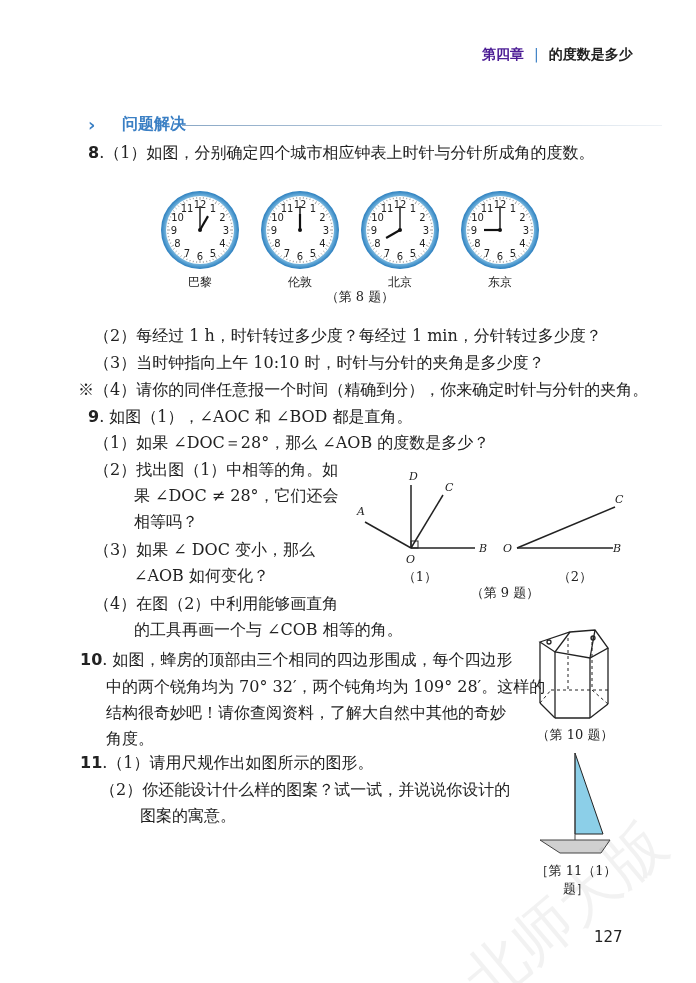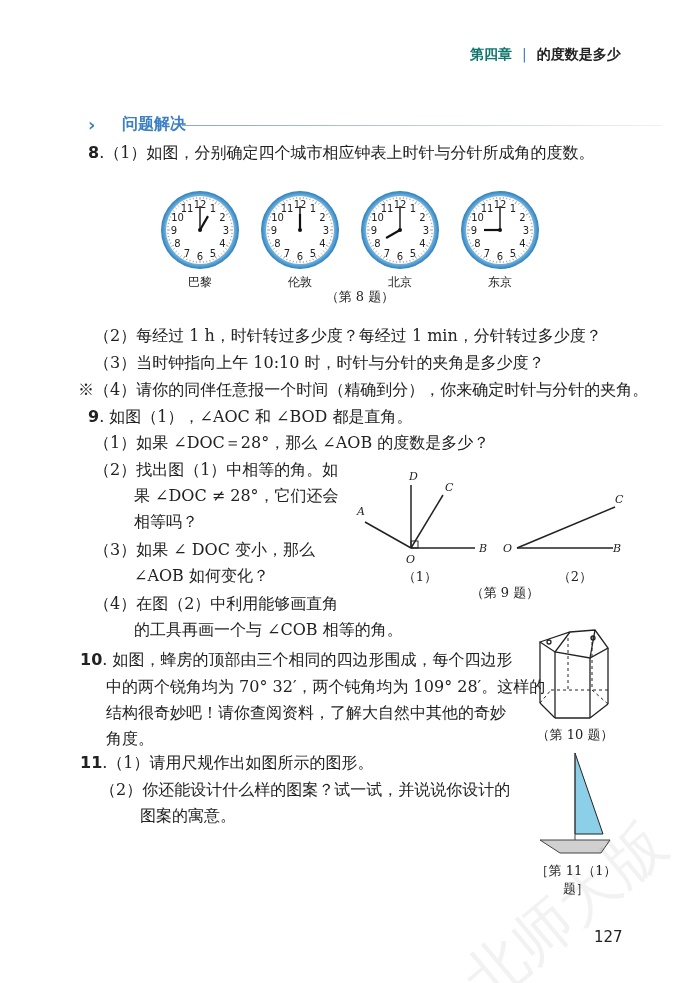--- a/index.html
+++ b/index.html
@@ -1,20 +1,20 @@
 <!DOCTYPE html>
 <html><head>
 <meta charset="utf-8">
 <style>
   html, body { margin: 0; padding: 0; background: #fff; }
   body { width: 696px; height: 983px; position: relative; overflow: hidden;
          font-family: "DejaVu Serif", "Liberation Serif", serif; color: #222; }
   .abs { position: absolute; }
   .header { top: 46px; left: 470px; font-family: "DejaVu Sans", sans-serif; font-size: 14px; font-weight: bold; }
-  .header .ch { color: #0f766e; }
+  .header .ch { color: #4c1d95; margin-left: 12px; }
   .header .sep { color: #3a7fc4; margin: 0 10px; font-weight: normal; }
   .header .title { color: #222; }
   .section { top: 112px; left: 88px; width: 580px; height: 24px; }
   .section .arrow { position: absolute; left: 0; top: 2px; font-size: 18px; color: #3a7fc4; font-family: "DejaVu Sans", sans-serif; font-weight: bold; }
   .section .label { position: absolute; left: 14px; top: 2px; color: #3a7fc4; font-family: "DejaVu Sans", sans-serif; font-size: 16px; font-weight: bold; padding-left: 20px; }
   .section .rule { position: absolute; left: 94px; top: 13px; width: 480px; height: 1px; background: linear-gradient(to right, #8aa8c6, #eef2f6); }
   .line { font-size: 16px; line-height: 20px; white-space: nowrap; }
   .qnum { font-weight: bold; font-family: "DejaVu Sans", sans-serif; }
   .clock-wrap { width: 80px; text-align: center; }
   .clock-cap { font-size: 12px; font-family: "DejaVu Sans", sans-serif; }

